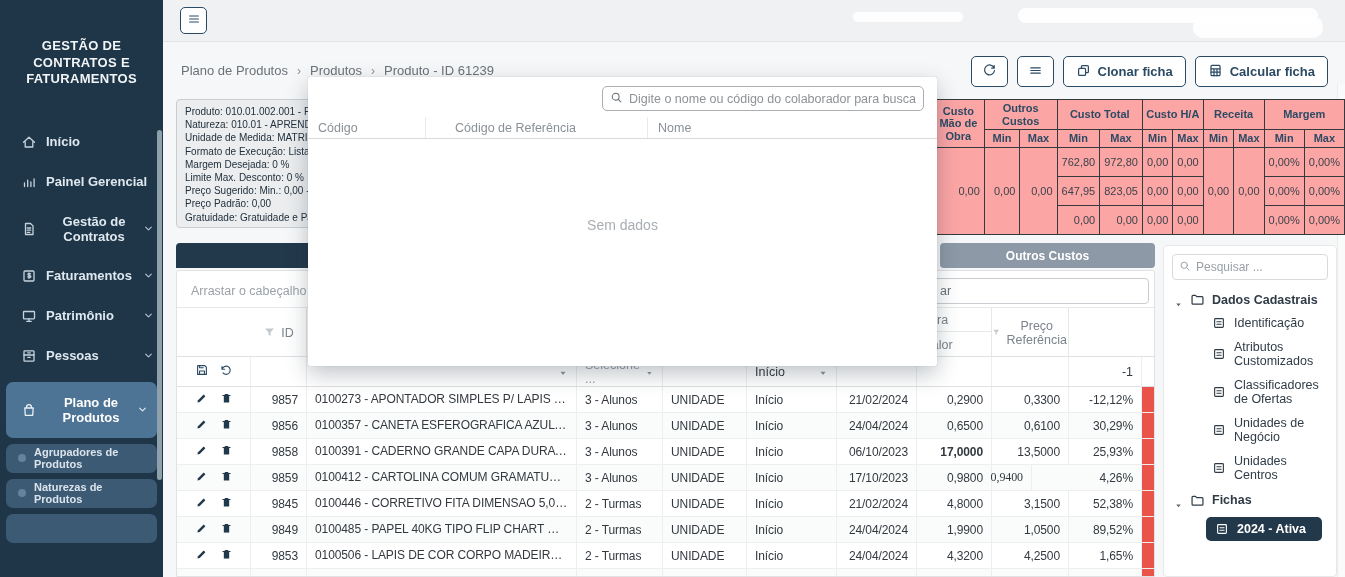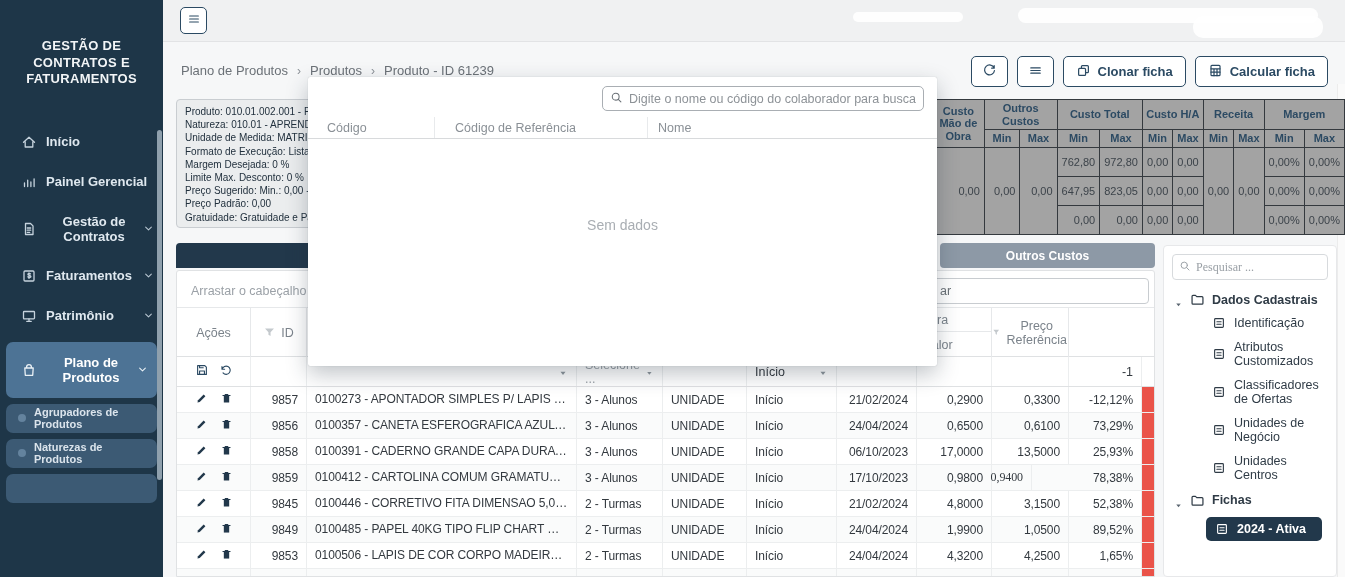--- a/index.html
+++ b/index.html
@@ -52,21 +52,21 @@
     font-family:"Liberation Sans","DejaVu Sans",sans-serif; }
   .tbtn.iconly { width:37px; padding:0; }
   .tbtn svg { width:15px; height:15px; }
 
   .info-box { position:absolute; left:13px; top:57px; width:332px; height:129px;
     background:#ebedee; border:1px solid #c9cdd1; border-radius:4px; padding:5px 8px;
     font-size:10px; line-height:13.2px; color:#22313e; overflow:hidden; white-space:nowrap; z-index:2; }
 
   
   .cost-wrap { position:absolute; left:769px; top:57px; z-index:2; }
-  table.cost { border-collapse:collapse; background:#a3a3a3; }
+  table.cost { border-collapse:collapse; background:#fca5a5; }
   table.cost th, table.cost td { border:1px solid #34393e; font-size:11px; padding:1px 4px; }
   table.cost th { color:#2c4a63; font-weight:bold; text-align:center; line-height:12.5px; padding:2px 2px; }
   table.cost td { color:#3c434a; text-align:right; height:29px; }
 
   
   .tab-dark { position:absolute; left:13px; top:201px; width:210px; height:25px;
     background:var(--tab-dark-bg,#22384b); border-radius:4px 4px 0 0; cursor:pointer; z-index:2; }
   .tab-gray { position:absolute; left:777px; top:201px; width:215px; height:25px;
     background:var(--tab-gray-bg,#8d99a6); border-radius:4px; color:#fff; font-size:12px;
     font-weight:bold; display:flex; align-items:center; justify-content:center; cursor:pointer; z-index:2; }
@@ -111,21 +111,21 @@
   .gx-cell.acts svg { width:13px; height:13px; cursor:pointer; }
   .gx-cell.strip { background:var(--strip-red,#ea5349); border-right:none; padding:0; }
 
   
   .rpanel { position:absolute; left:1000px; top:203px; width:174px; height:332px;
     background:#fff; border:1px solid #e7e8ea; border-radius:4px; z-index:3; padding:8px; overflow:hidden; }
   .rp-search { position:relative; height:26px; border:1px solid #d7dadd; border-radius:4px;
     display:flex; align-items:center; padding:0 6px; gap:5px; background:#fff; }
   .rp-search svg { width:12px; height:12px; color:#9aa0a6; flex:0 0 auto; }
   .rp-search input { border:none; outline:none; width:100%; font-size:12px; color:#1d4ed8;
-    font-family:Liberation Serif, serif; }
+    font-family:Liberation Sans, sans-serif; }
   .rp-search input::placeholder { color:#9aa0a6; }
   .tree { margin-top:12px; }
   .tree-node { display:flex; align-items:center; gap:7px; margin-top:10px; cursor:pointer; }
   .tree-node .tcaret { width:9px; height:9px; color:#5a6570; flex:0 0 auto; margin-left:2px; }
   .tree-node .tfold { width:15px; height:15px; color:#2f3b46; flex:0 0 auto; }
   .tree-node .lbl { font-size:12.5px; font-weight:bold; color:#2f3b46; }
   .tree-kids { margin-left:40px; }
   .tree-child { display:flex; align-items:center; gap:8px; margin-top:9px; cursor:pointer; }
   .tree-child .tdoc { width:14px; height:14px; color:#2f3b46; flex:0 0 auto; }
   .tree-child .lbl { font-size:12.5px; color:#2f3b46; width:92px; line-height:14.5px; }
@@ -198,20 +198,30 @@
           <span class="chev"><svg viewBox="0 0 16 16" width="100%" height="100%" fill="none" stroke="currentColor" stroke-width="1.3" stroke-linecap="round" stroke-linejoin="round">
               <path d="M4.5 6.3 8 9.8l3.5-3.5"></path>
             </svg></span>
         </div>
         <div class="sb-item">
           <span class="sb-ic"><svg viewBox="0 0 16 16" width="100%" height="100%" fill="none" stroke="currentColor" stroke-width="1.3" stroke-linecap="round" stroke-linejoin="round">
               <rect x="2.5" y="3.5" width="11" height="7.4" rx="0.8"></rect>
               <path d="M8 10.9v2.3M5.8 13.4h4.4"></path>
             </svg></span>
           <span class="lbl">Patrimônio</span>
+          <span class="chev"><svg viewBox="0 0 16 16" width="100%" height="100%" fill="none" stroke="currentColor" stroke-width="1.3" stroke-linecap="round" stroke-linejoin="round">
+              <path d="M4.5 6.3 8 9.8l3.5-3.5"></path>
+            </svg></span>
+        </div>
+        <div class="sb-item">
+          <span class="sb-ic"><svg viewBox="0 0 16 16" width="100%" height="100%" fill="none" stroke="currentColor" stroke-width="1.3" stroke-linecap="round" stroke-linejoin="round">
+              <rect x="3" y="2.8" width="10" height="10.4" rx="0.8"></rect>
+              <path d="M3 7h10M6.8 4.9h2.4M6.8 9.3h2.4"></path>
+            </svg></span>
+          <span class="lbl">Pessoas</span>
           <span class="chev"><svg viewBox="0 0 16 16" width="100%" height="100%" fill="none" stroke="currentColor" stroke-width="1.3" stroke-linecap="round" stroke-linejoin="round">
               <path d="M4.5 6.3 8 9.8l3.5-3.5"></path>
             </svg></span>
         </div>
         <div class="sb-item active two">
           <span class="sb-ic"><svg viewBox="0 0 16 16" width="100%" height="100%" fill="none" stroke="currentColor" stroke-width="1.3" stroke-linecap="round" stroke-linejoin="round">
               <path d="M5.6 6V5a2.4 2.4 0 0 1 4.8 0v1M3.8 6h8.4l-.5 7.3H4.3z"></path>
             </svg></span>
           <span class="lbl">Plano de Produtos</span>
           <span class="chev"><svg viewBox="0 0 16 16" width="100%" height="100%" fill="none" stroke="currentColor" stroke-width="1.3" stroke-linecap="round" stroke-linejoin="round">
@@ -356,23 +366,20 @@
         </table>
     </div>
 
     <div class="tab-dark"></div>
     <div class="tab-gray">Outros Custos</div>
 
     <section class="grid-card">
       <div class="gx-hint">Arrastar o cabeçalho de u</div>
       <input class="gx-search" value="ar" style="">
       <div class="gx-head">
-        <div class="gxh-cell" style="left:0;width:74px">
-          <span>Ações</span>
-        </div>
         <div class="gxh-cell" style="left:74px;width:56px">
           <span class="funnel"><svg viewBox="0 0 16 16" width="100%" height="100%" fill="none" stroke="currentColor" stroke-width="1.3" stroke-linecap="round" stroke-linejoin="round">
                 <path d="M2.5 3h11L9.3 7.8v4.5L6.7 10.7V7.8z" fill="currentColor" stroke="none"></path>
               </svg></span>
           <span>ID</span>
         </div>
         <div class="gxh-cell" style="left:130px;width:270px"></div>
         <div class="gxh-cell" style="left:400px;width:86px"></div>
         <div class="gxh-cell" style="left:486px;width:84px"></div>
         <div class="gxh-cell" style="left:570px;width:90px"></div>
@@ -463,40 +470,40 @@
                 </svg></span>
             </div>
             <div class="gx-cell num" style="left: 74px; width: 56px;">9856</div>
             <div class="gx-cell prod" style="left: 130px; width: 270px;">0100357 - CANETA ESFEROGRAFICA AZUL PONTA M...</div>
             <div class="gx-cell " style="left: 400px; width: 86px;">3 - Alunos</div>
             <div class="gx-cell " style="left: 486px; width: 84px;">UNIDADE</div>
             <div class="gx-cell " style="left: 570px; width: 90px;">Início</div>
             <div class="gx-cell num" style="left: 660px; width: 80px;">24/04/2024</div>
             <div class="gx-cell num" style="left: 740px; width: 75px;">0,6500</div>
             <div class="gx-cell num" style="left: 815px; width: 77px;">0,6100</div>
-            <div class="gx-cell num" style="left: 892px; width: 73px;">73,29%</div>
+            <div class="gx-cell num" style="left: 892px; width: 73px;">30,29%</div>
             <div class="gx-cell strip" style="left: 965px; width: 12px;"></div>
           </div>
           <div class="gx-row">
             <div class="gx-cell acts" style="left: 0px; width: 74px;">
               <span><svg viewBox="0 0 16 16" width="100%" height="100%" fill="none" stroke="currentColor" stroke-width="1.3" stroke-linecap="round" stroke-linejoin="round">
                   <path d="m3 13 .7-2.8 7-7 2.1 2.1-7 7L3 13z" fill="currentColor" stroke="none"></path>
                 </svg></span>
               <span><svg viewBox="0 0 16 16" width="100%" height="100%" fill="none" stroke="currentColor" stroke-width="1.3" stroke-linecap="round" stroke-linejoin="round">
                   <path d="M3.6 4.4h8.8M6.4 4.2V3.1h3.2v1.1"></path>
                   <path d="M4.7 4.8h6.6V13H4.7z" fill="currentColor" stroke="none"></path>
                 </svg></span>
             </div>
             <div class="gx-cell num" style="left: 74px; width: 56px;">9858</div>
             <div class="gx-cell prod" style="left: 130px; width: 270px;">0100391 - CADERNO GRANDE CAPA DURA PLASTIFI...</div>
             <div class="gx-cell " style="left: 400px; width: 86px;">3 - Alunos</div>
             <div class="gx-cell " style="left: 486px; width: 84px;">UNIDADE</div>
             <div class="gx-cell " style="left: 570px; width: 90px;">Início</div>
             <div class="gx-cell num" style="left: 660px; width: 80px;">06/10/2023</div>
-            <div class="gx-cell num" style="left: 740px; width: 75px;">17,0000</div>
+            <div class="gx-cell num" style="left: 740px; width: 75px; font-weight: bold;">17,0000</div>
             <div class="gx-cell num" style="left: 815px; width: 77px;">13,5000</div>
             <div class="gx-cell num" style="left: 892px; width: 73px;">25,93%</div>
             <div class="gx-cell strip" style="left: 965px; width: 12px;"></div>
           </div>
           <div class="gx-row">
             <div class="gx-cell acts" style="left: 0px; width: 74px;">
               <span><svg viewBox="0 0 16 16" width="100%" height="100%" fill="none" stroke="currentColor" stroke-width="1.3" stroke-linecap="round" stroke-linejoin="round">
                   <path d="m3 13 .7-2.8 7-7 2.1 2.1-7 7L3 13z" fill="currentColor" stroke="none"></path>
                 </svg></span>
               <span><svg viewBox="0 0 16 16" width="100%" height="100%" fill="none" stroke="currentColor" stroke-width="1.3" stroke-linecap="round" stroke-linejoin="round">
@@ -505,21 +512,21 @@
                 </svg></span>
             </div>
             <div class="gx-cell num" style="left: 74px; width: 56px;">9859</div>
             <div class="gx-cell prod" style="left: 130px; width: 270px;">0100412 - CARTOLINA COMUM GRAMATURA: 150G/...</div>
             <div class="gx-cell " style="left: 400px; width: 86px;">3 - Alunos</div>
             <div class="gx-cell " style="left: 486px; width: 84px;">UNIDADE</div>
             <div class="gx-cell " style="left: 570px; width: 90px;">Início</div>
             <div class="gx-cell num" style="left: 660px; width: 80px;">17/10/2023</div>
             <div class="gx-cell num" style="left: 740px; width: 75px;">0,9800</div>
             <div class="gx-cell num" style="left: 778px; width: 77px; font-family: Liberation Serif, serif;">0,9400</div>
-            <div class="gx-cell num" style="left: 892px; width: 73px;">78,38%</div>
+            <div class="gx-cell num" style="left: 892px; width: 73px;">4,26%</div>
             <div class="gx-cell strip" style="left: 965px; width: 12px;"></div>
           </div>
           <div class="gx-row">
             <div class="gx-cell acts" style="left: 0px; width: 74px;">
               <span><svg viewBox="0 0 16 16" width="100%" height="100%" fill="none" stroke="currentColor" stroke-width="1.3" stroke-linecap="round" stroke-linejoin="round">
                   <path d="m3 13 .7-2.8 7-7 2.1 2.1-7 7L3 13z" fill="currentColor" stroke="none"></path>
                 </svg></span>
               <span><svg viewBox="0 0 16 16" width="100%" height="100%" fill="none" stroke="currentColor" stroke-width="1.3" stroke-linecap="round" stroke-linejoin="round">
                   <path d="M3.6 4.4h8.8M6.4 4.2V3.1h3.2v1.1"></path>
                   <path d="M4.7 4.8h6.6V13H4.7z" fill="currentColor" stroke="none"></path>
@@ -683,20 +690,20 @@
 
   <div class="modal">
     <div class="md-search">
       <span><svg viewBox="0 0 16 16" width="100%" height="100%" fill="none" stroke="currentColor" stroke-width="1.3" stroke-linecap="round" stroke-linejoin="round">
             <circle cx="7" cy="7" r="4.2"></circle>
             <path d="m10.2 10.2 3.2 3.2"></path>
           </svg></span>
       <input placeholder="Digite o nome ou código do colaborador para buscar os r..." style="">
     </div>
     <div class="md-head">
-      <div class="md-col" style="left:9px;width:118px">Código</div>
+      <div class="md-col" style="left:0;width:118px">Código</div>
       <div class="md-col" style="left:137px;width:203px">Código de Referência</div>
       <div class="md-col" style="left:340px;width:289px">Nome</div>
     </div>
     <div class="md-empty">Sem dados</div>
   </div>
 
 </div>
 
 </body></html>

